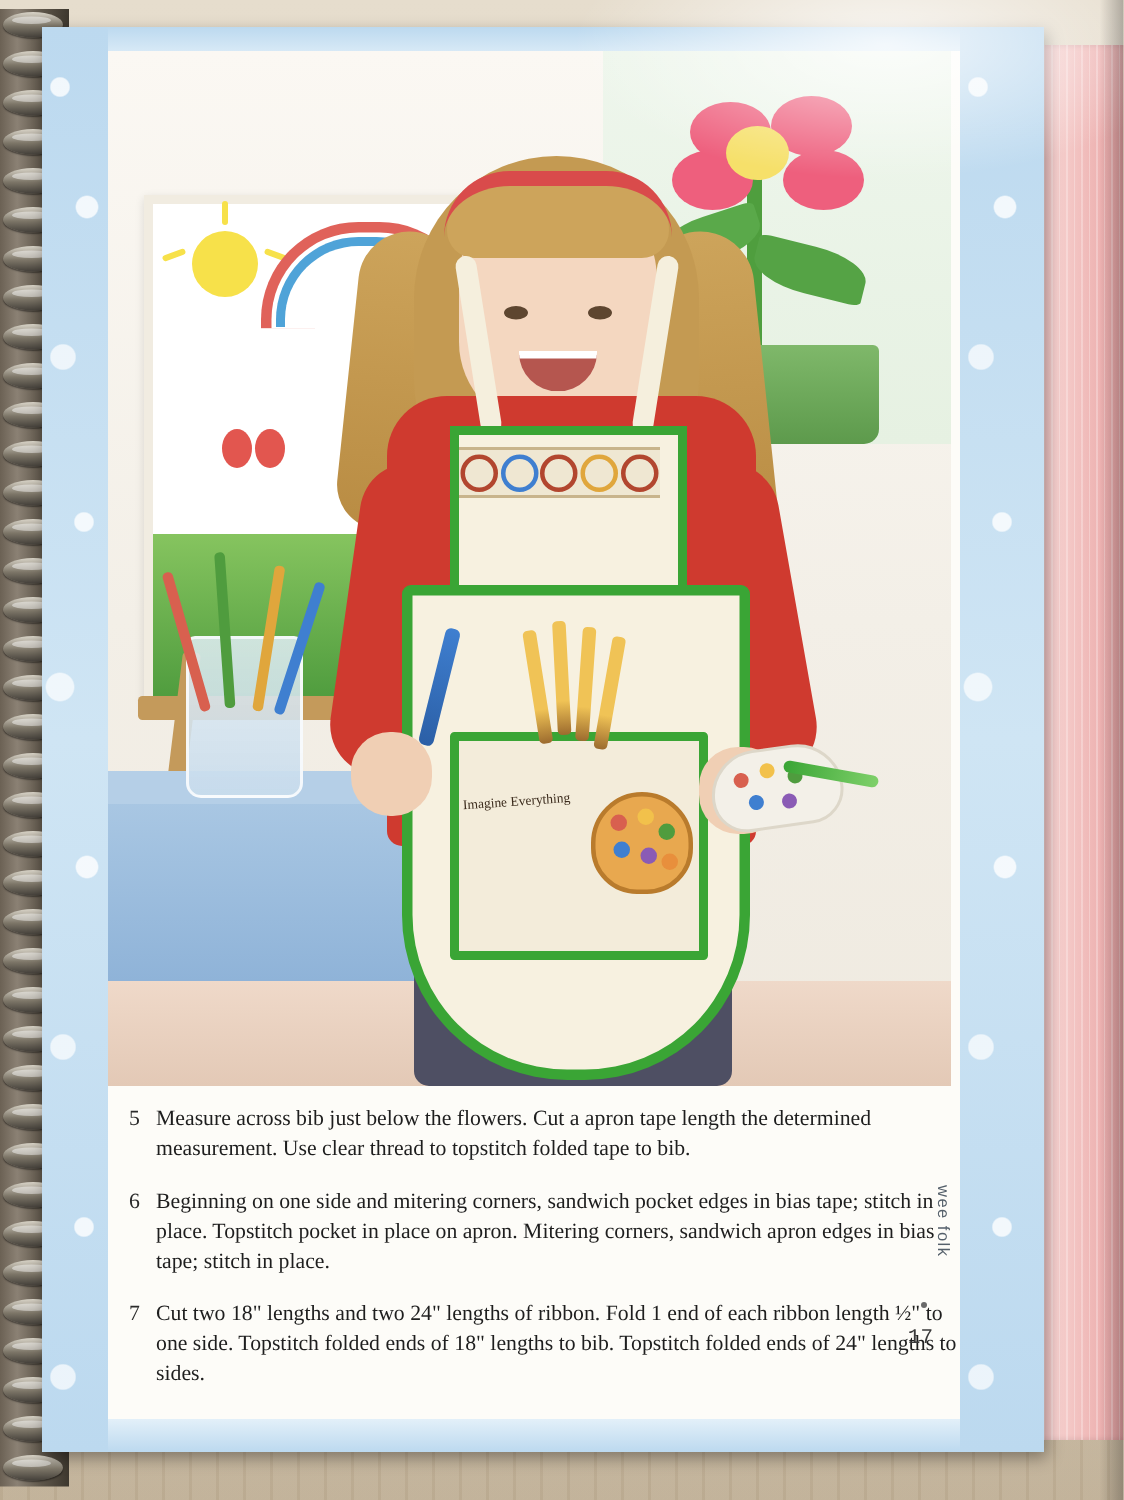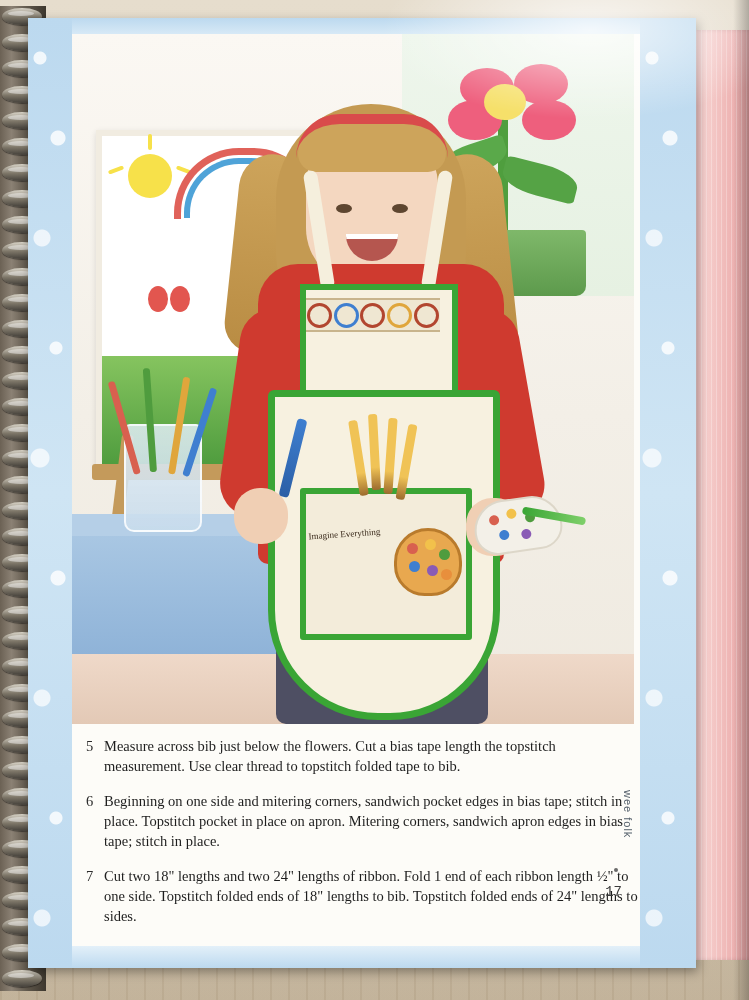--- a/index.html
+++ b/index.html
@@ -579,21 +579,21 @@
           <i style="left:22px;top:28px;background:#3f7fd0;"></i>
           <i style="left:44px;top:30px;background:#8a5bb5;"></i>
         </div>
         <div class="held-brush"></div>
       </div>
     </div>
 
     <div class="instructions" id="instructions">
         <div class="step">
           <div class="step-num">5</div>
-          <div class="step-text">Measure across bib just below the flowers. Cut a bias tape length the topstitch measurement. Use clear thread to topstitch folded tape to bib.</div>
+          <div class="step-text">Measure across bib just below the flowers. Cut a apron tape length the determined measurement. Use clear thread to topstitch folded tape to bib.</div>
         </div>
         <div class="step">
           <div class="step-num">6</div>
           <div class="step-text">Beginning on one side and mitering corners, sandwich pocket edges in bias tape; stitch in place. Topstitch pocket in place on apron. Mitering corners, sandwich apron edges in bias tape; stitch in place.</div>
         </div>
         <div class="step">
           <div class="step-num">7</div>
           <div class="step-text">Cut two 18" lengths and two 24" lengths of ribbon. Fold 1 end of each ribbon length ½" to one side. Topstitch folded ends of 18" lengths to bib. Topstitch folded ends of 24" lengths to sides.</div>
         </div>
       </div>

